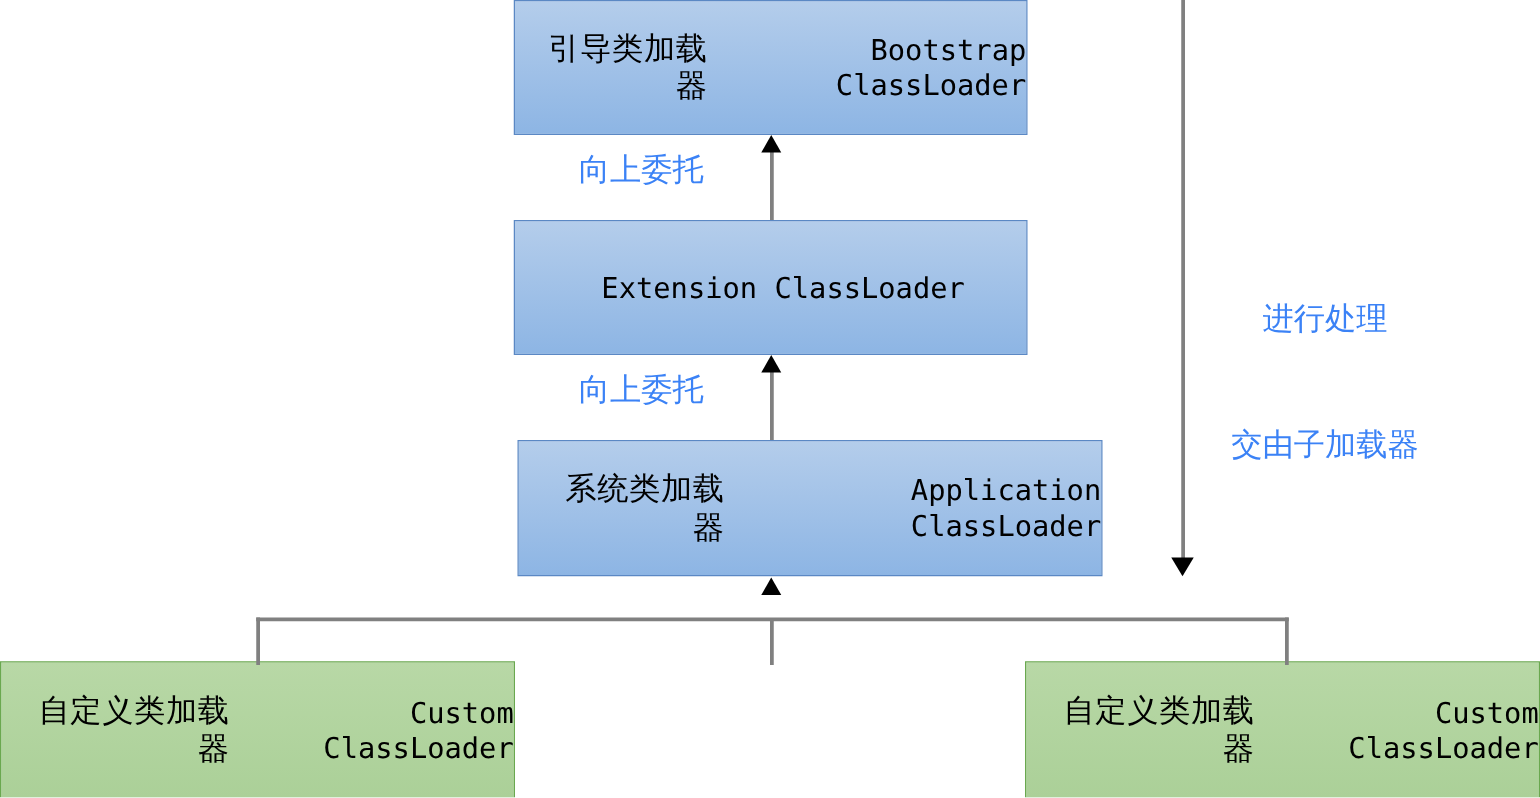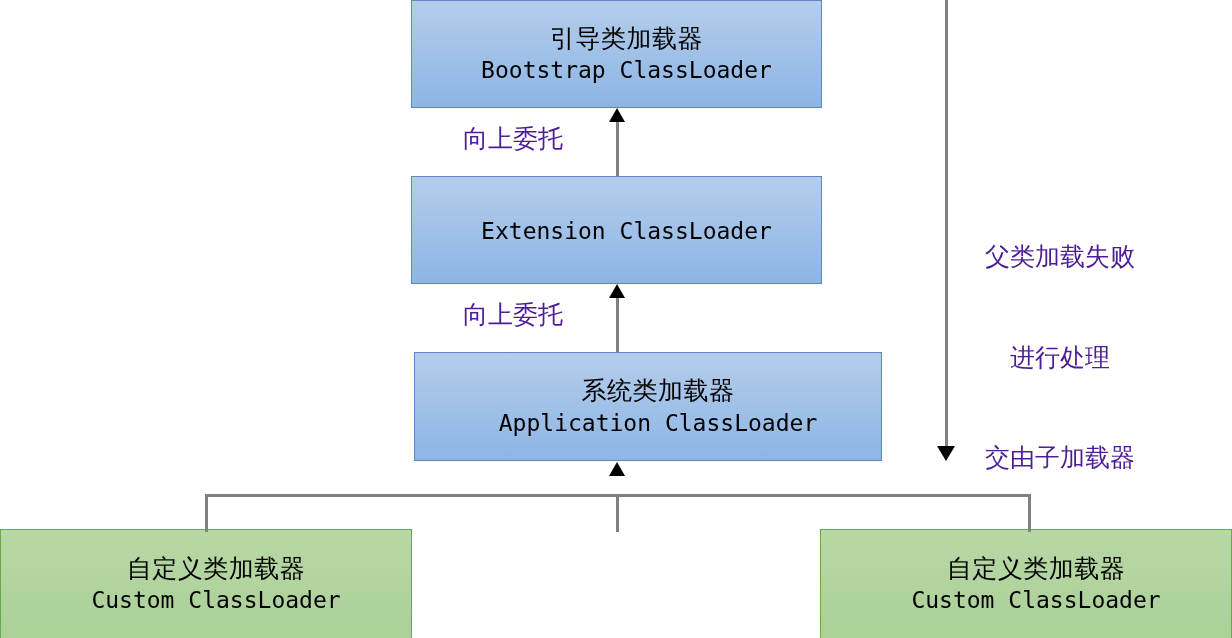--- a/index.html
+++ b/index.html
@@ -14,24 +14,24 @@
     background: #ffffff;
     overflow: hidden;
     font-family: "DejaVu Sans", sans-serif;
   }
 
   
   .node {
     position: absolute;
     box-sizing: border-box;
     display: flex;
-    flex-direction: column;
+    flex-direction: row;
     align-items: center;
     justify-content: center;
-    text-align: left;
+    text-align: right;
     line-height: 1.22;
     padding-left: 20px;
   }
   .node.blue {
     background: linear-gradient(to bottom, #b4cdeb 0%, #8db5e4 100%);
     border: 1px solid #5b88c4;
   }
   .node.green {
     background: linear-gradient(to bottom, #b8d8a6 0%, #abd098 100%);
     border: 1px solid #6aa84f;
@@ -98,23 +98,23 @@
   #bus-drop-left           { left: 205px; top: 494px; height: 38px; }
   #bus-drop-right          { left: 1028px; top: 494px; height: 38px; }
 
   
   #link-fallback-line { left: 945px; top: 0px; height: 448px; }
   #link-fallback-head { left: 937px; top: 446px; }
 
   
   .label {
     position: absolute;
-    font-family: Liberation Sans, sans-serif;
+    font-family: Liberation Mono, monospace;
     font-size: 25px;
-    color: #4c1d95;
+    color: #3b82f6;
     white-space: pre;
     line-height: 1.3;
   }
   #label-delegate-1 { left: 463px; top: 122px; }
   #label-delegate-2 { left: 463px; top: 298px; }
   #label-fallback {
     left: 960px;
     top: 173px;
     width: 200px;
     text-align: center;
@@ -162,18 +162,17 @@
   <div class="vline" id="link-custom-to-app-line"></div>
   <div class="arrow-up" id="link-custom-to-app-head"></div>
 
   <div class="vline" id="link-fallback-line"></div>
   <div class="arrow-down" id="link-fallback-head"></div>
 
   <div class="label" id="label-delegate-1">向上委托</div>
   <div class="label" id="label-delegate-2">向上委托</div>
 
   <div class="label" id="label-fallback">
-    <div>父类加载失败</div>
     <div>进行处理</div>
     <div>交由子加载器</div>
   </div>
 
 </div>
 
 </body></html>

